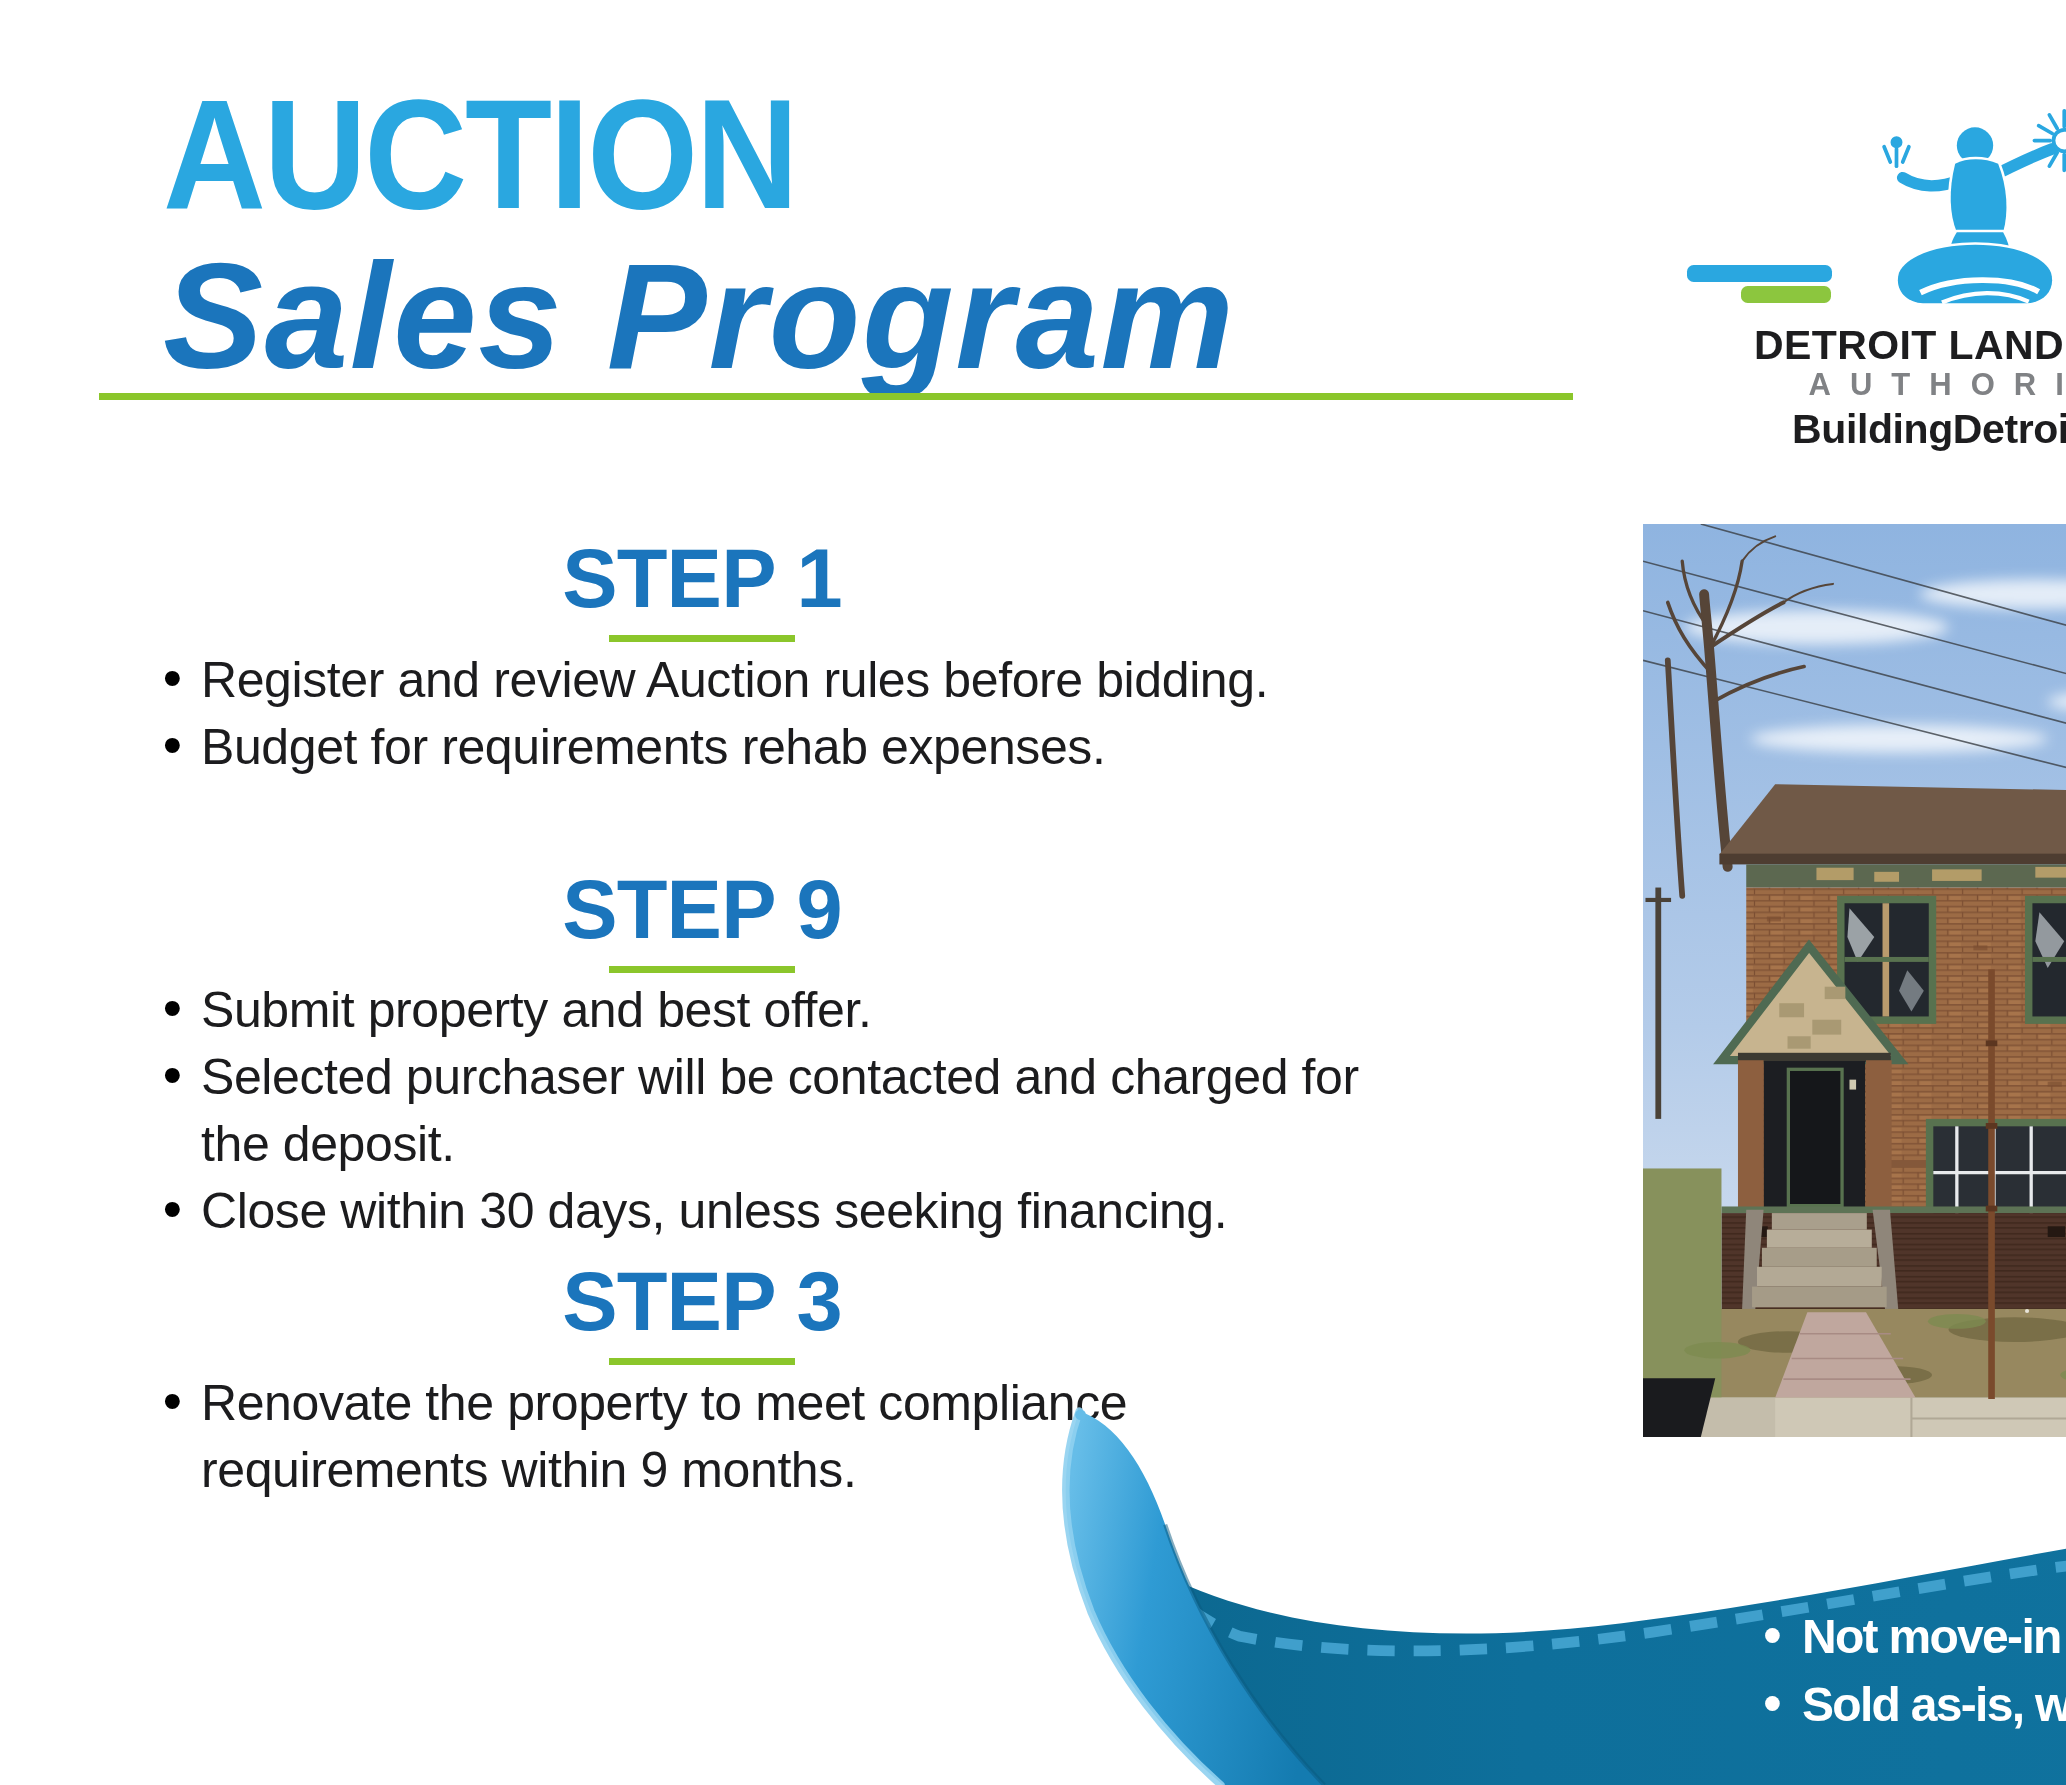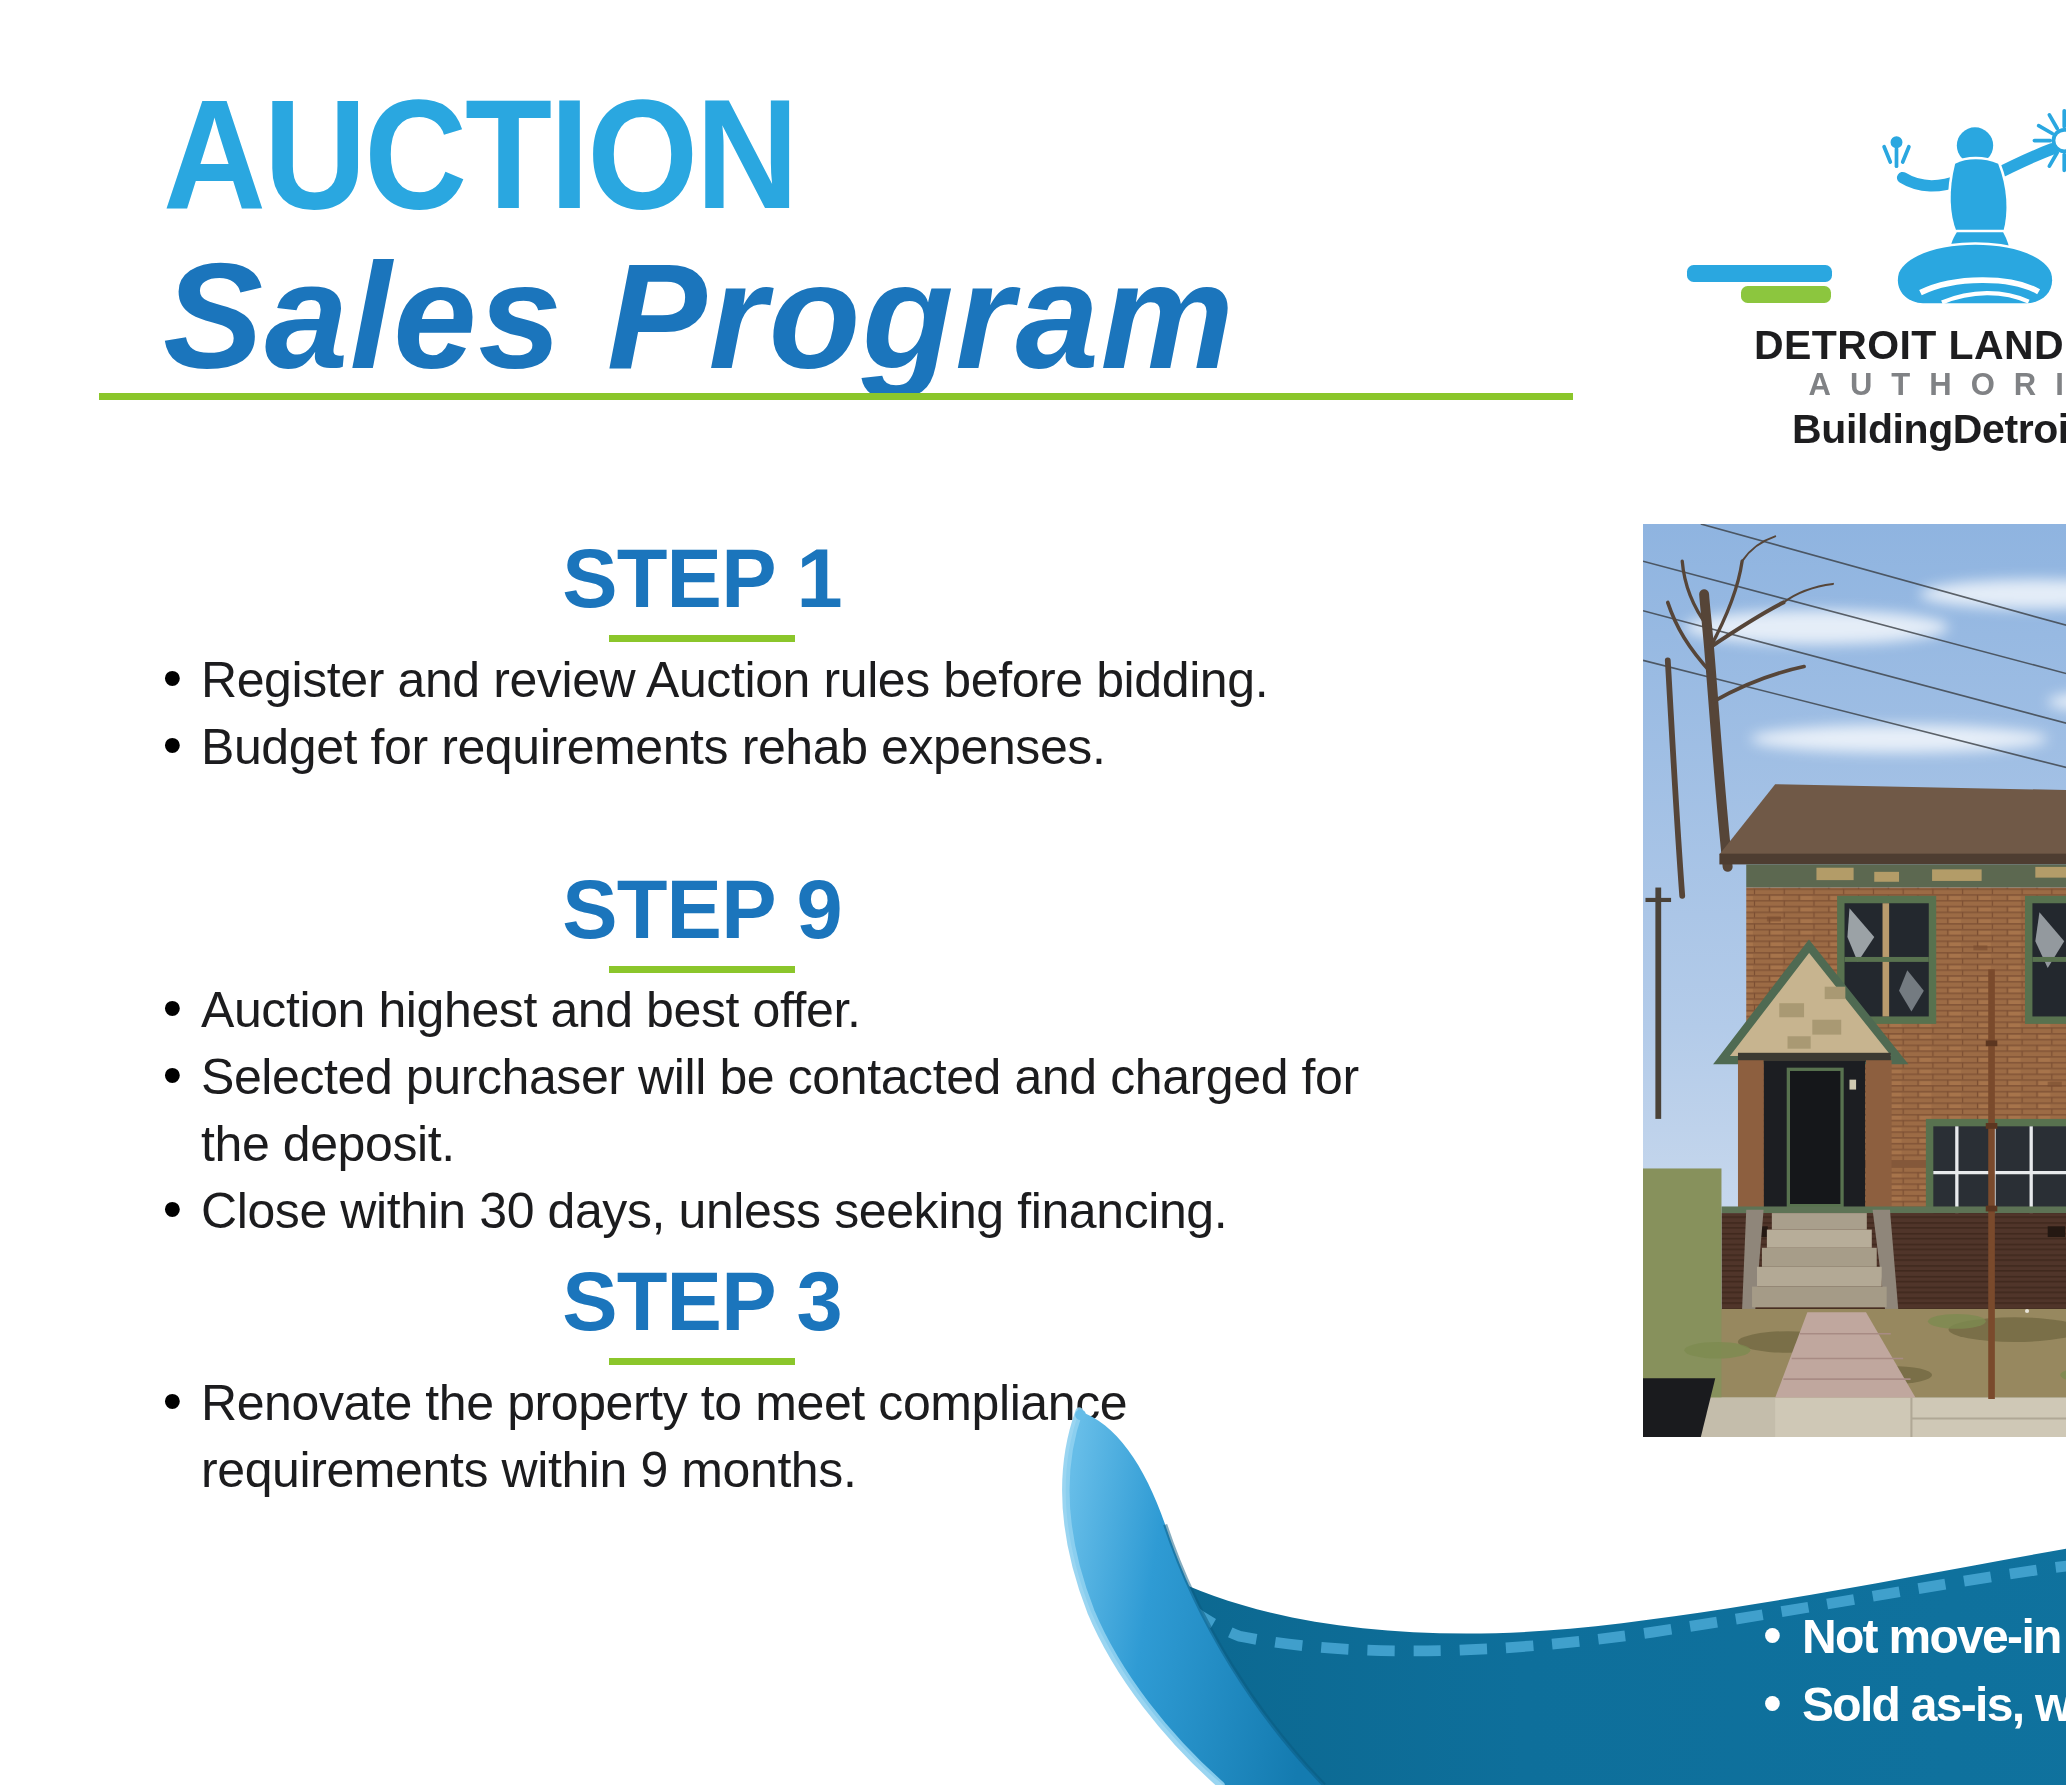--- a/index.html
+++ b/index.html
@@ -103,21 +103,21 @@
   <ul class="bullets" id="list1">
     <li>Register and review Auction rules before bidding.</li>
     <li>Budget for requirements rehab expenses.</li>
   </ul>
 
   <div class="step" id="step2">
     <div class="step-heading">STEP 9</div>
     <div class="step-underline"></div>
   </div>
   <ul class="bullets" id="list2">
-    <li>Auction highest and best offer.</li>
+    <li>Submit property and best offer.</li>
     <li>Selected purchaser will be contacted and charged for the deposit.</li>
     <li>Close within 30 days, unless seeking financing.</li>
   </ul>
 
   <div class="step" id="step3">
     <div class="step-heading">STEP 3</div>
     <div class="step-underline"></div>
   </div>
   <ul class="bullets" id="list3">
     <li>Renovate the property to meet compliance requirements within 9 months.</li>

